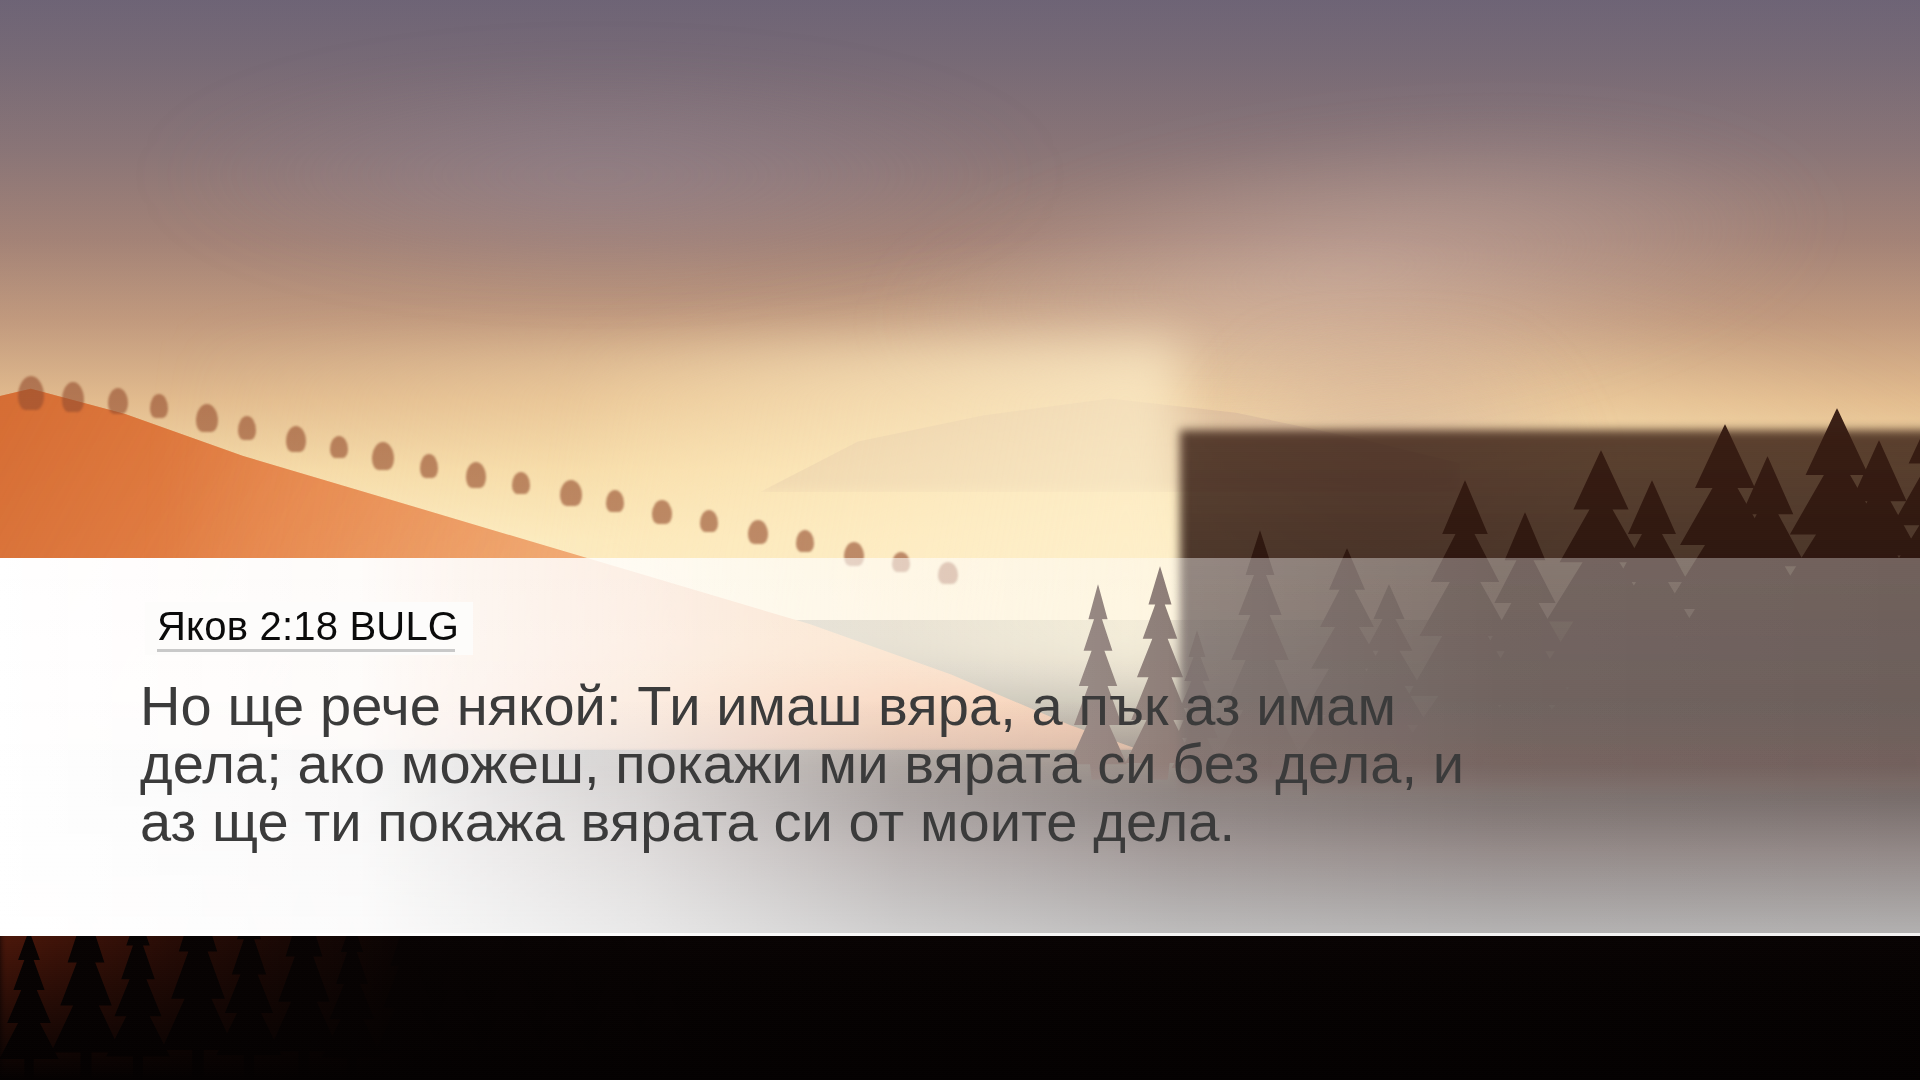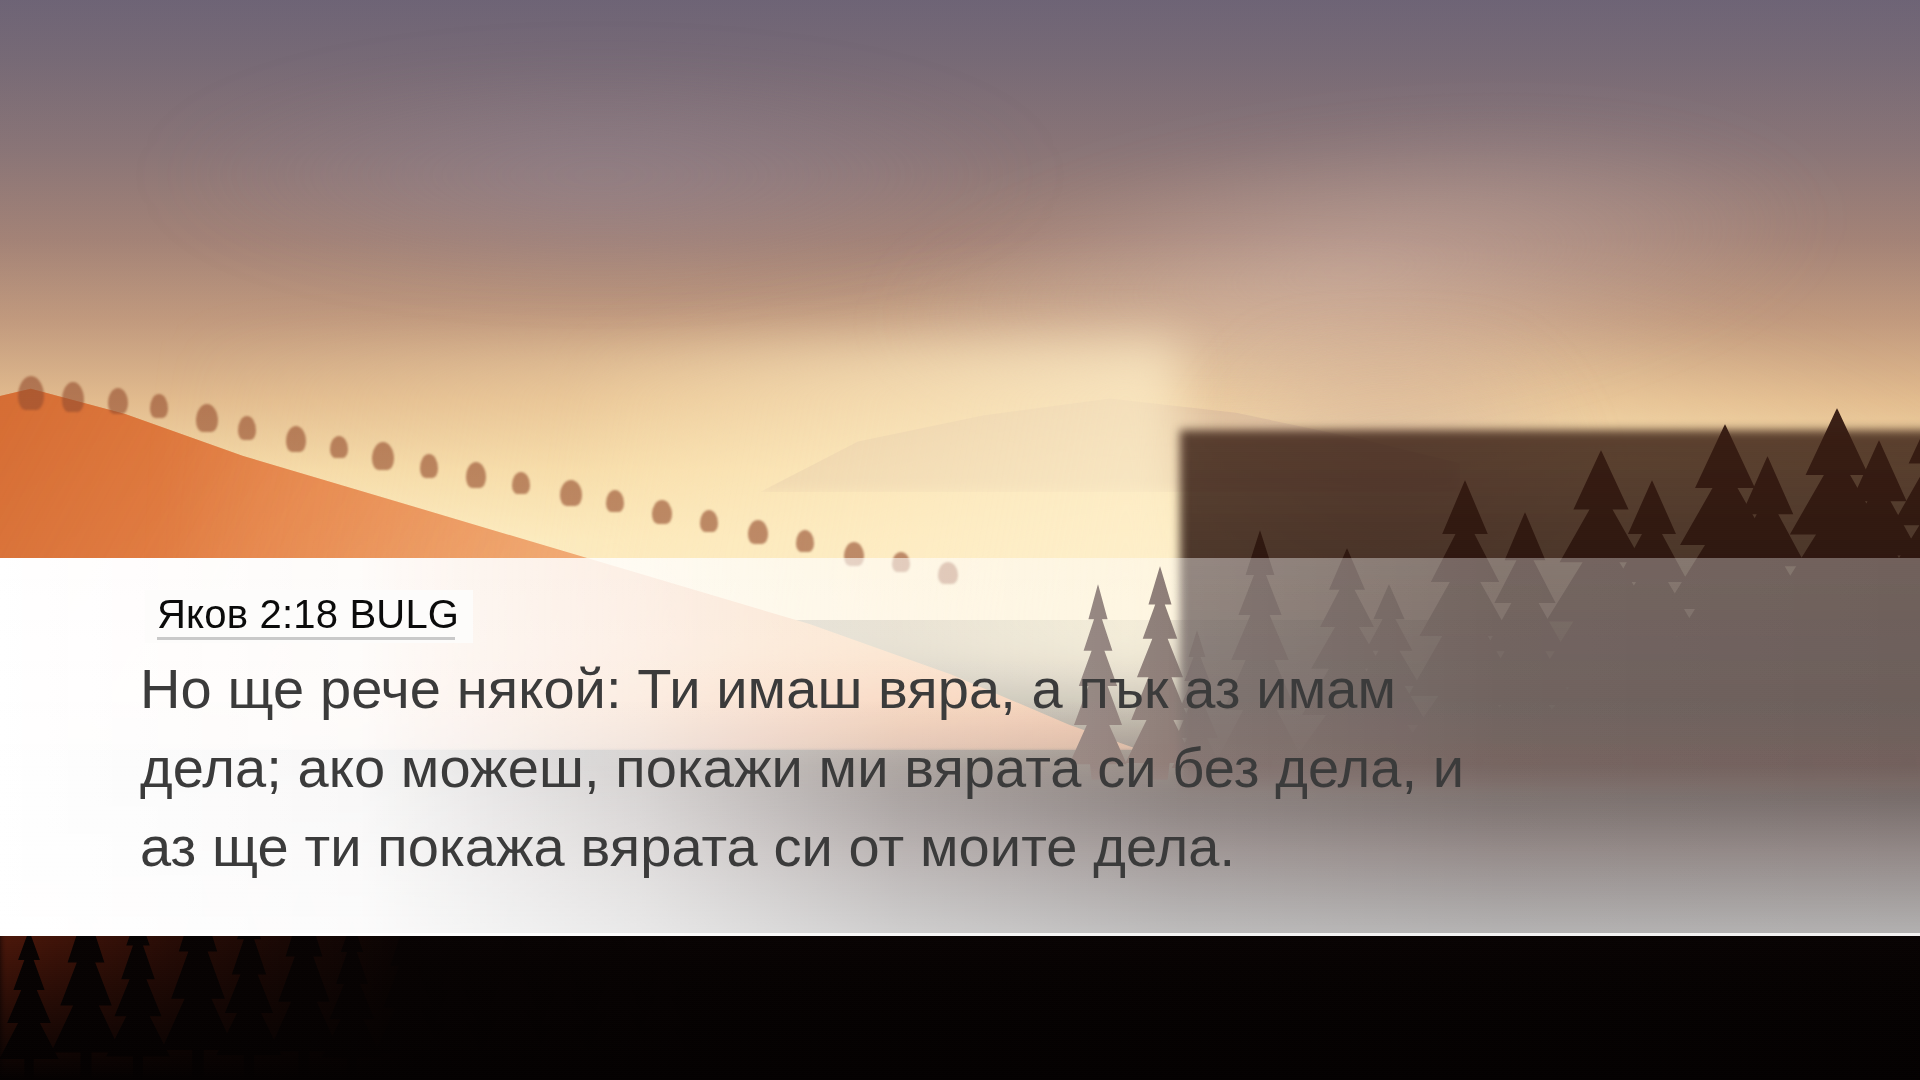--- a/index.html
+++ b/index.html
@@ -216,21 +216,21 @@
         rgba(255,255,255,0.56) 900px,
         rgba(255,255,255,0.40) 1180px,
         rgba(255,255,255,0.32) 1500px,
         rgba(255,255,255,0.30) 1920px);
     border-bottom: 3px solid rgba(255,255,255,0.92);
   }
 
   .verse-inner {
     position: absolute;
     left: 140px;
-    top: 4px;
+    top: 16px;
     right: 0;
   }
 
   
   .verse-ref {
     display: inline-block;
     position: relative;
     margin-top: 28px;
     margin-left: 5px;
     padding: 2px 14px 6px 12px;
@@ -245,24 +245,24 @@
     position: absolute;
     left: 12px;
     right: 18px;
     bottom: 3px;
     height: 3px;
     background: #c9c9c9;
   }
 
   
   .verse-body {
-    margin-top: 6px;
+    margin-top: 22px;
     color: #3b3b3b;
     font-size: 56px;
-    line-height: 79px;
+    line-height: 58px;
     letter-spacing: 0.1px;
     max-width: 1420px;
     white-space: pre-line;
   }
 </style>
 </head>
 <body>
 
 <div class="stage">
 

